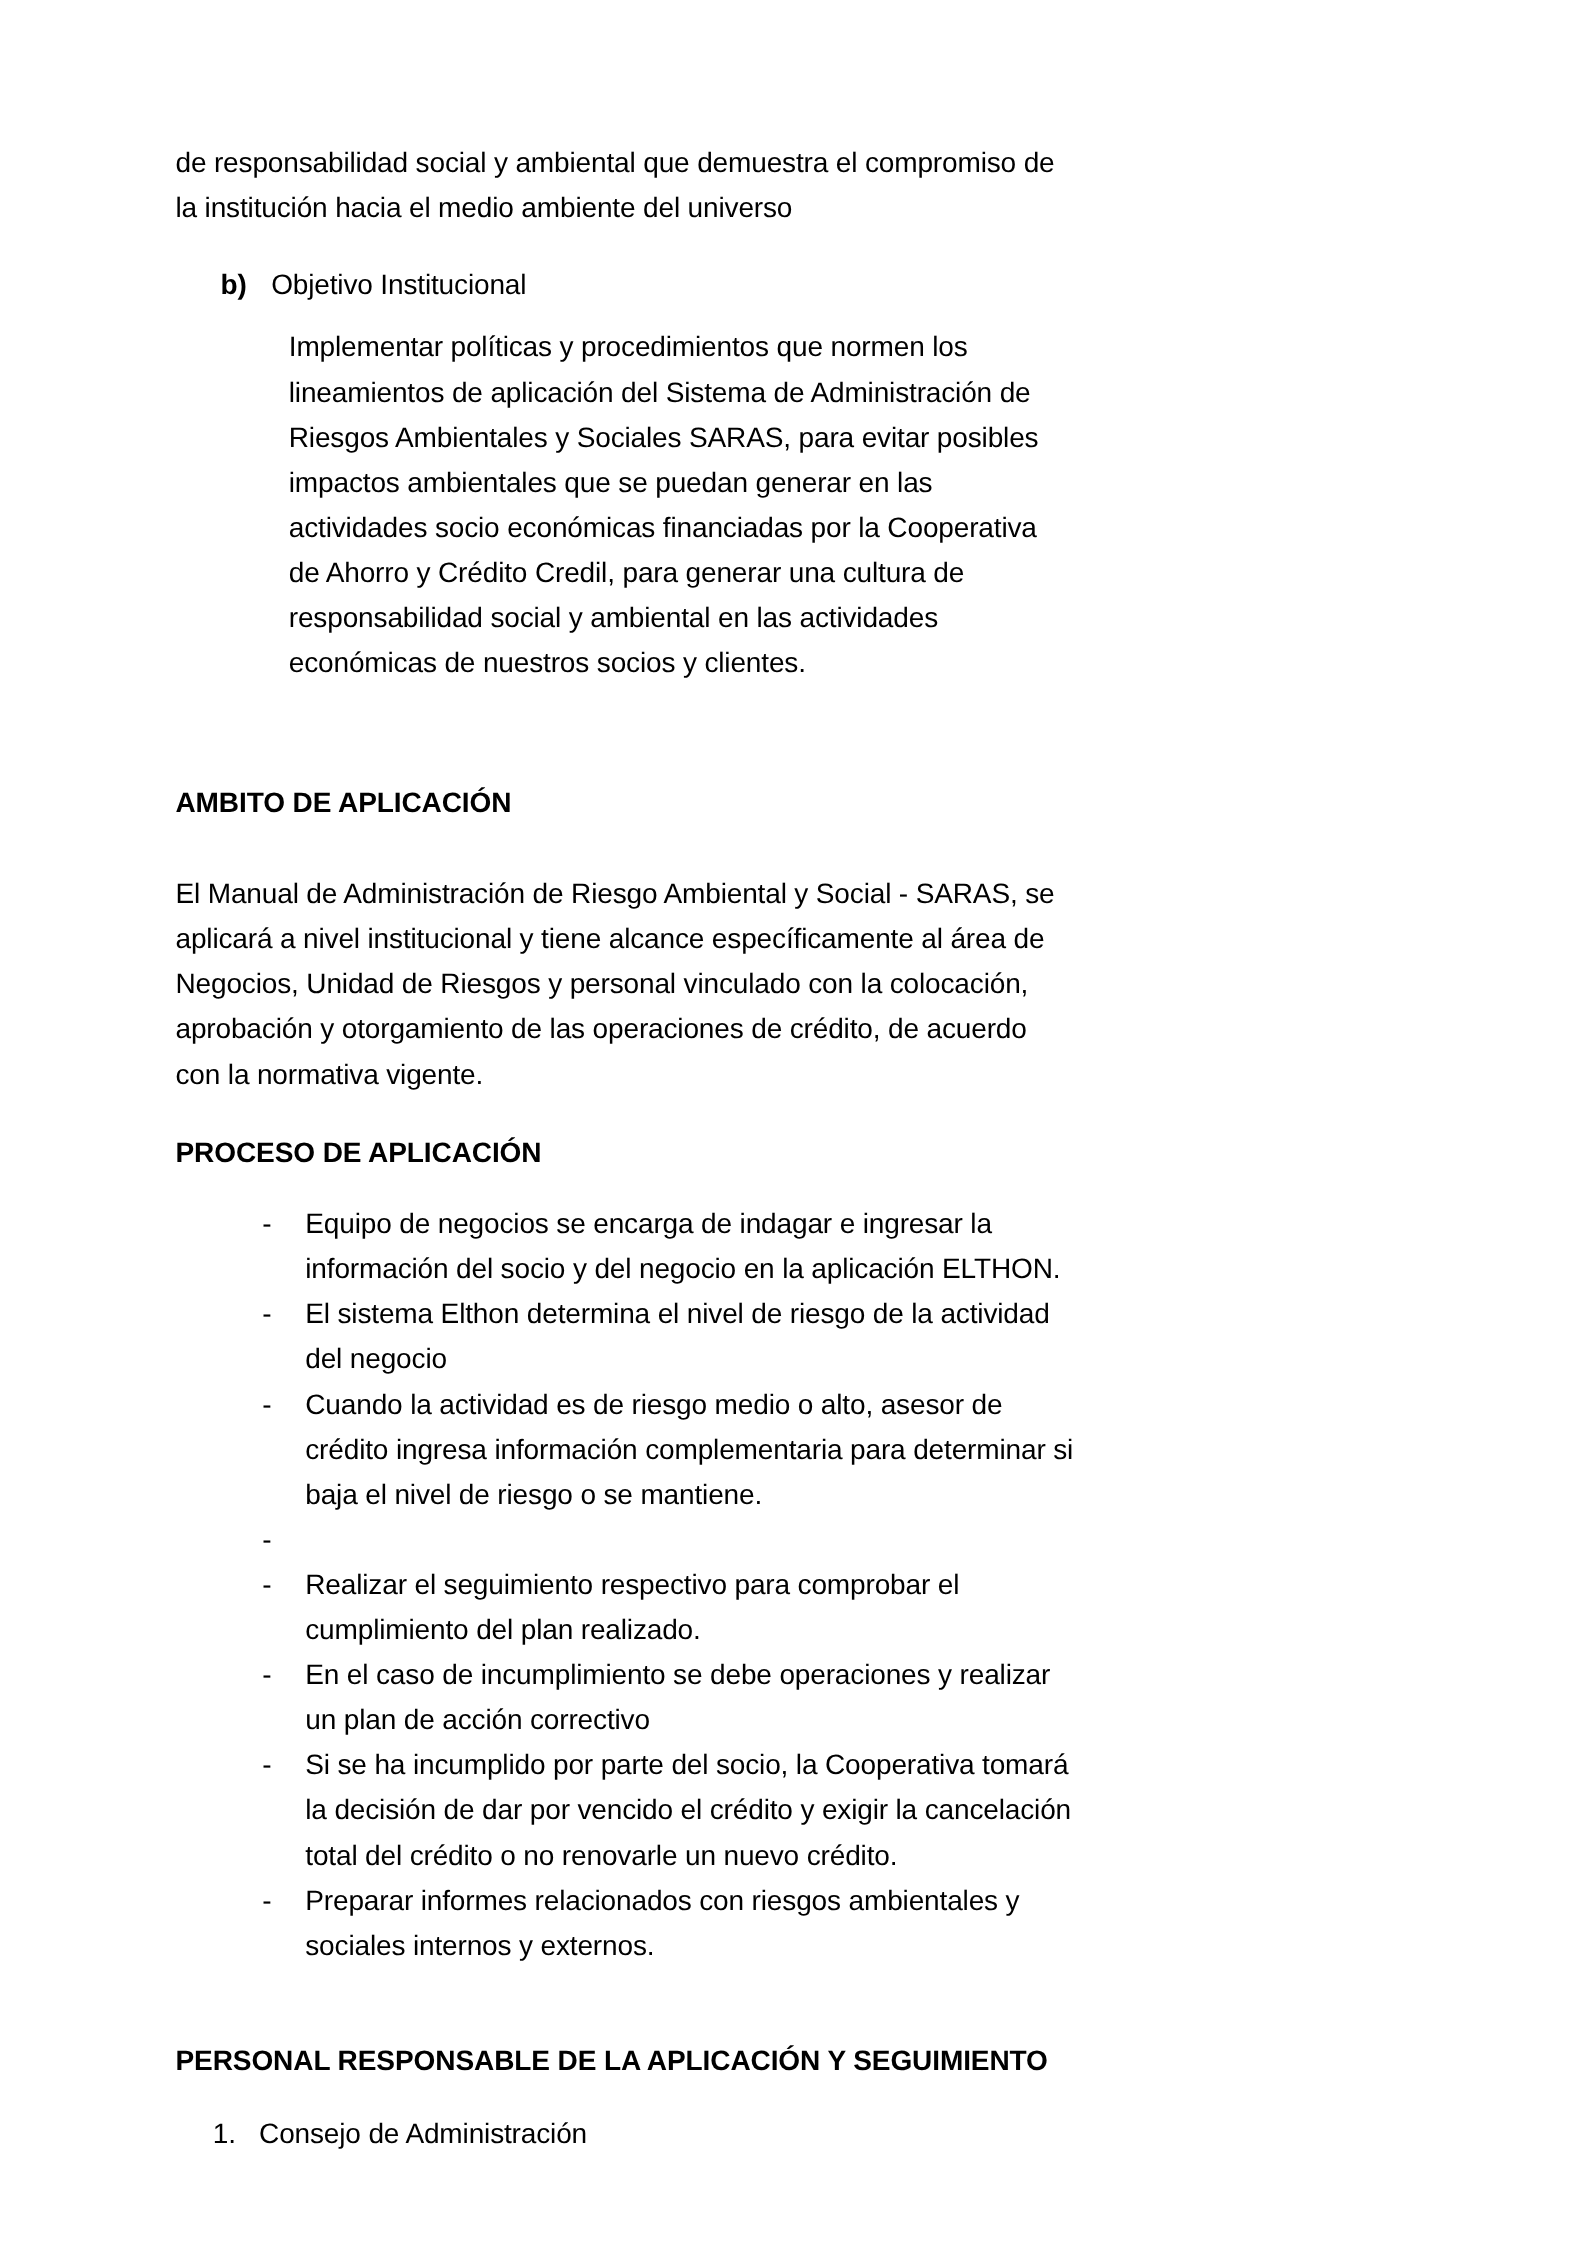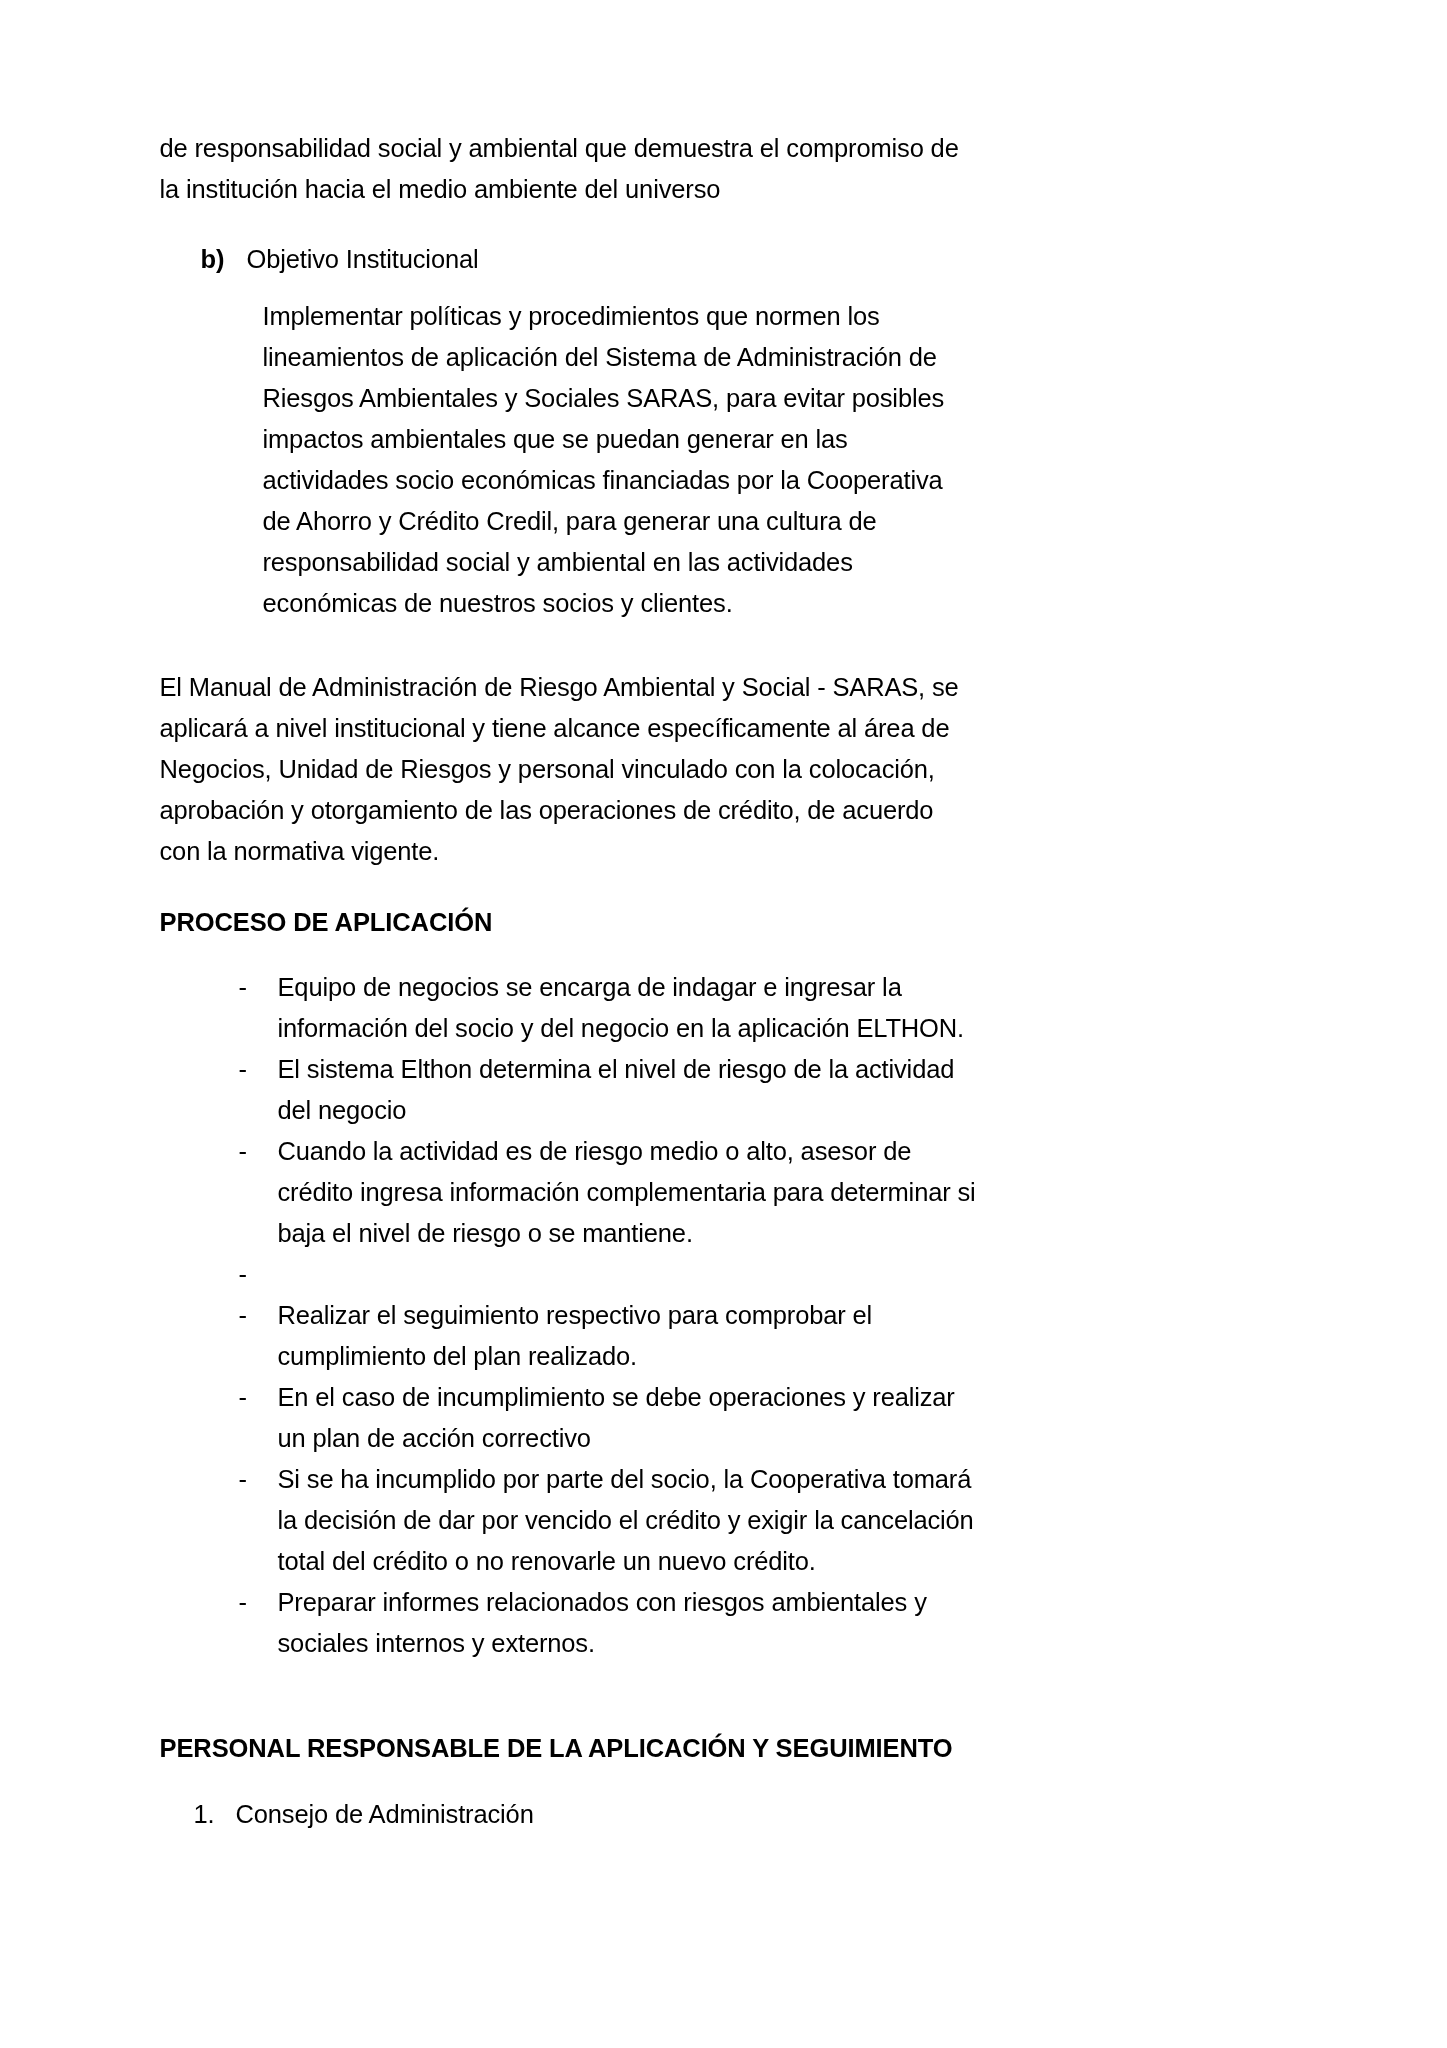--- a/index.html
+++ b/index.html
@@ -74,21 +74,21 @@
     font-size: 25.5px;
     line-height: 41px;
     letter-spacing: -0.1px;
     margin: 0;
   }
   .heading-ambito { margin-top: 70px; }
   .heading-proceso { margin-top: 30px; }
   .heading-personal { margin-top: 64px; }
 
   .ambito-para {
-    margin-top: 27px;
+    margin-top: 42px;
     width: 800px;
   }
 
   
   .dash-list {
     margin: 24px 0 0 0;
     padding: 0;
     list-style: none;
   }
   .dash-item {
@@ -141,20 +141,21 @@
   <p class="body-text intro">de responsabilidad social y ambiental que demuestra el compromiso de la institución hacia el medio ambiente del universo</p>
 
   <div class="lettered-item">
     <div class="lettered-marker">b)</div>
     <div class="lettered-body">
       <p class="lettered-title">Objetivo Institucional</p>
       <p class="lettered-para">Implementar políticas y procedimientos que normen los lineamientos de aplicación del Sistema de Administración de Riesgos Ambientales y Sociales SARAS, para evitar posibles impactos ambientales que se puedan generar en las actividades socio económicas financiadas por la Cooperativa de Ahorro y Crédito Credil, para generar una cultura de responsabilidad social y ambiental en las actividades económicas de nuestros socios y clientes.</p>
     </div>
   </div>
 
+  <h2 class="section-heading heading-ambito">AMBITO DE APLICACIÓN</h2>
 
   <p class="body-text ambito-para">El Manual de Administración de Riesgo Ambiental y Social - SARAS, se aplicará a nivel institucional y tiene alcance específicamente al área de Negocios, Unidad de Riesgos y personal vinculado con la colocación, aprobación y otorgamiento de las operaciones de crédito, de acuerdo con la normativa vigente.</p>
 
   <h2 class="section-heading heading-proceso">PROCESO DE APLICACIÓN</h2>
 
   <ul class="dash-list">
     <li class="dash-item">
       <span class="dash-marker">-</span>
       <span class="dash-text">Equipo de negocios se encarga de indagar e ingresar la información del socio y del negocio en la aplicación ELTHON.</span>
     </li>

